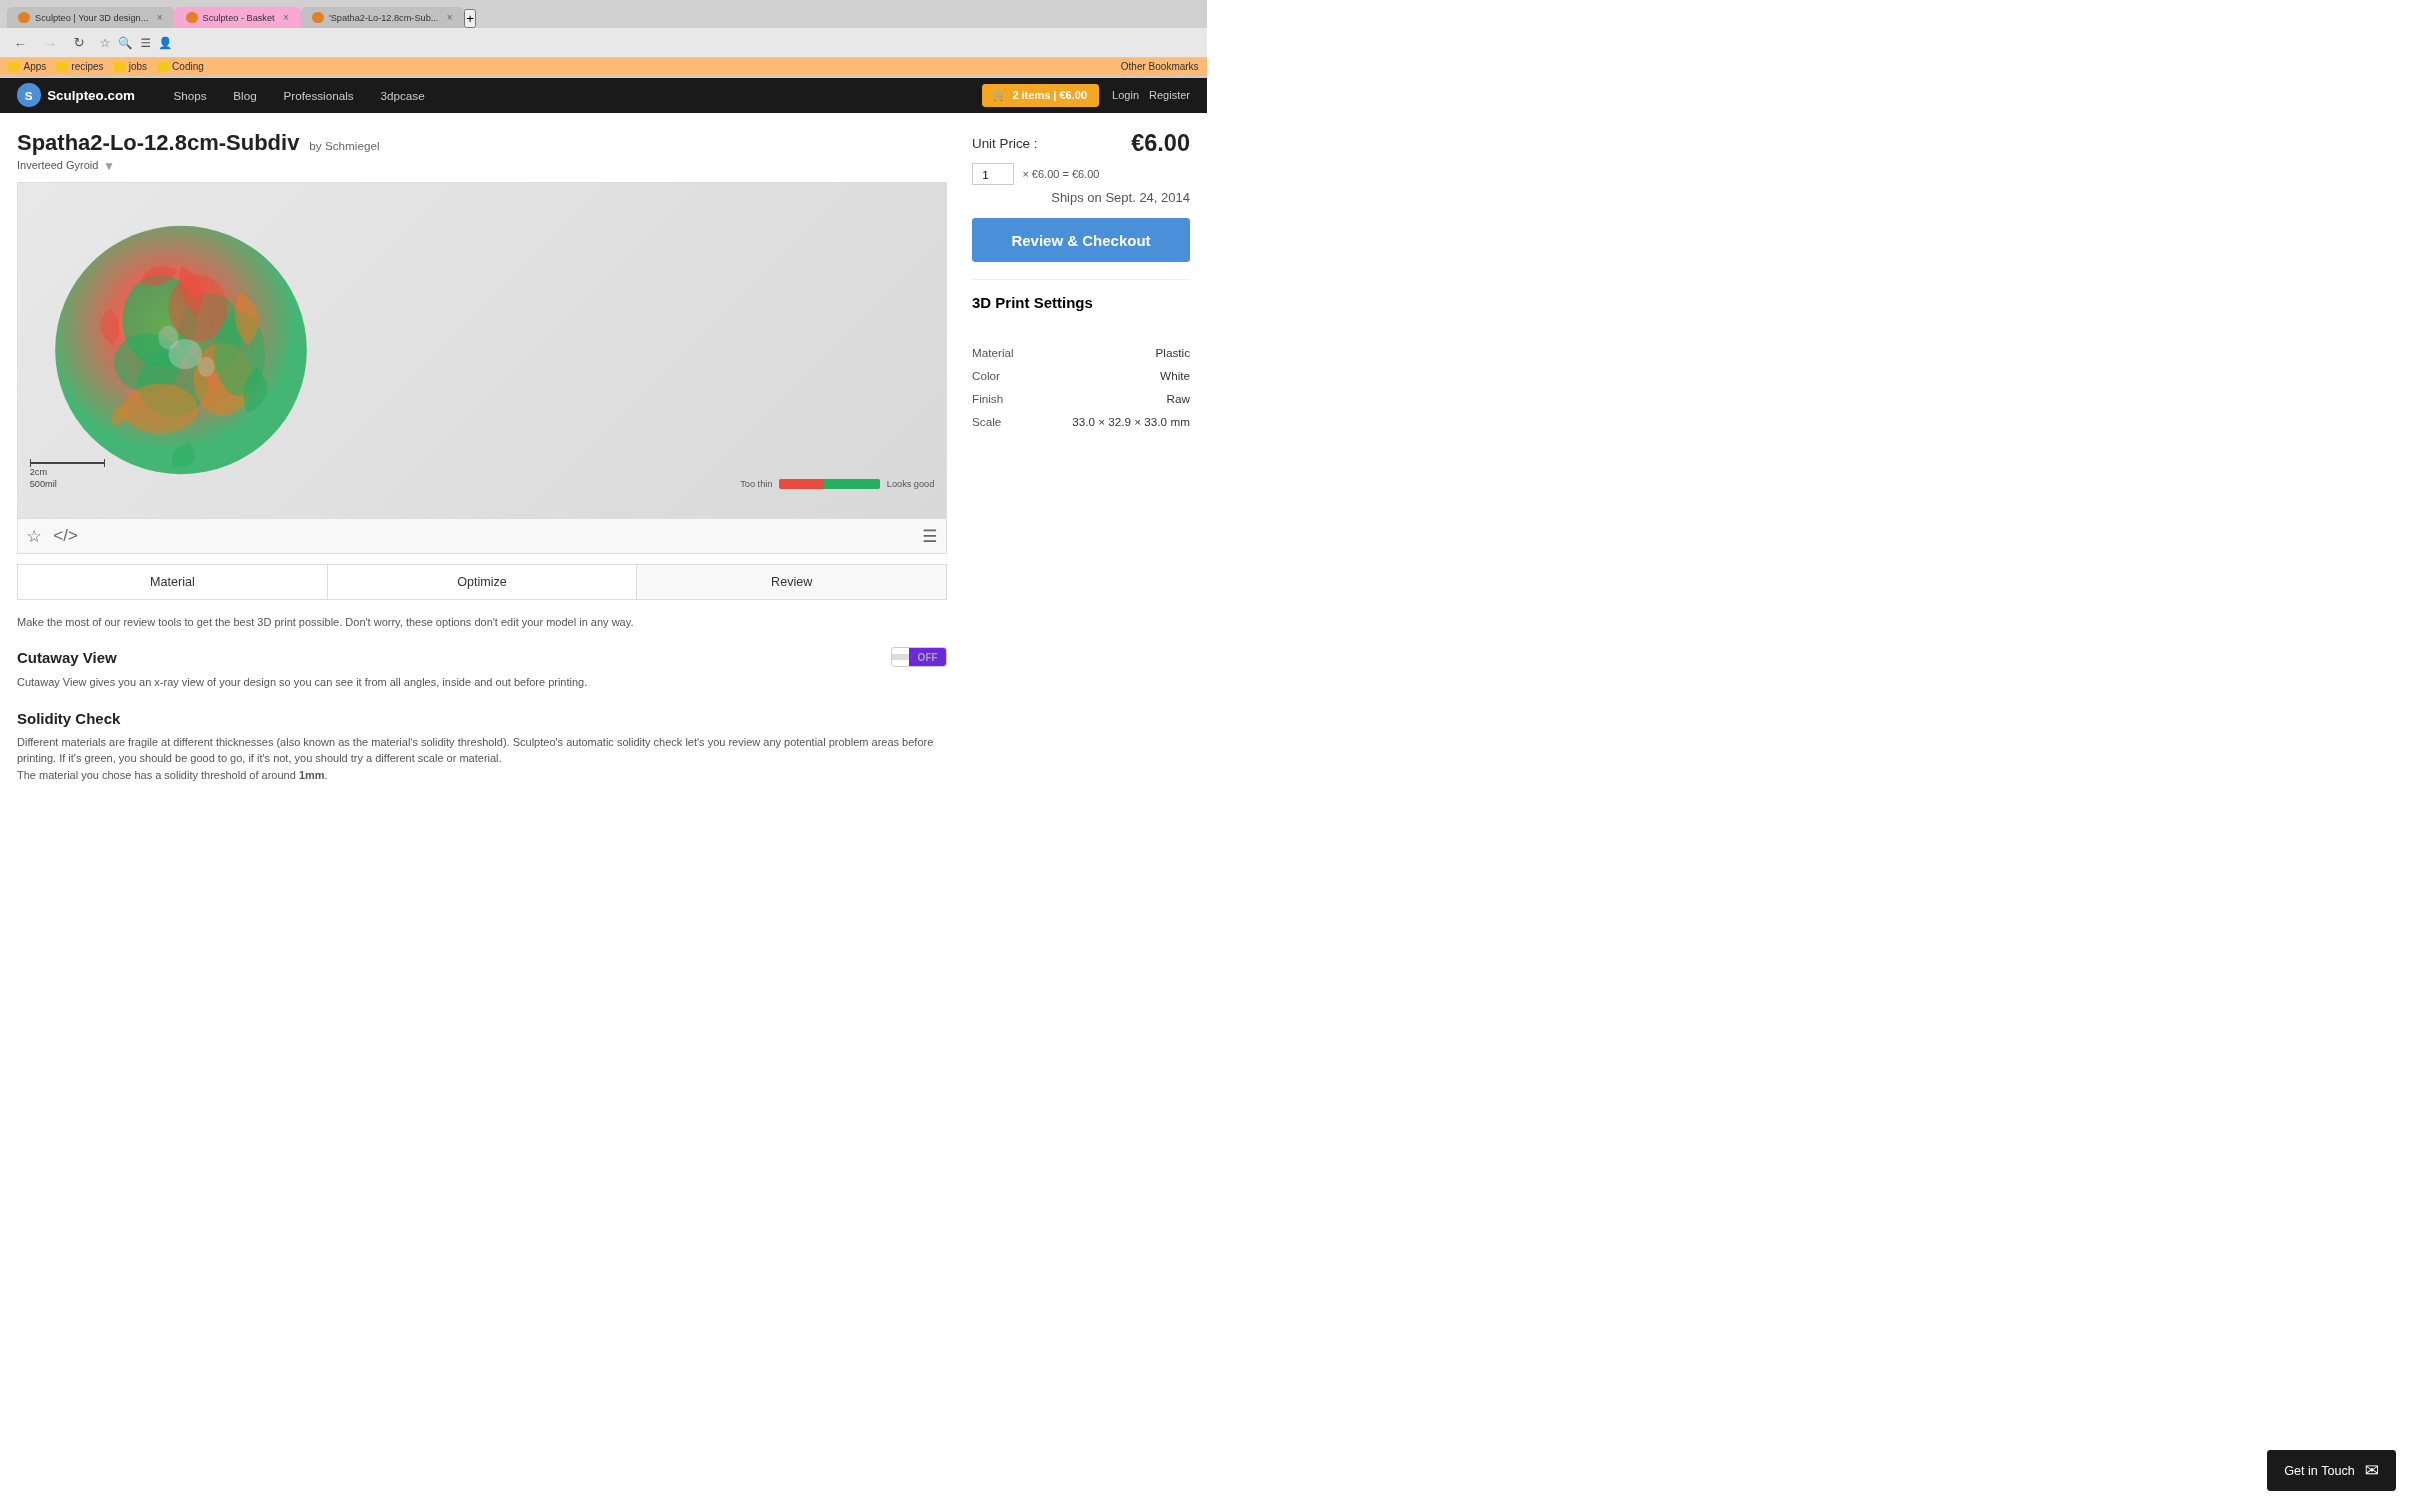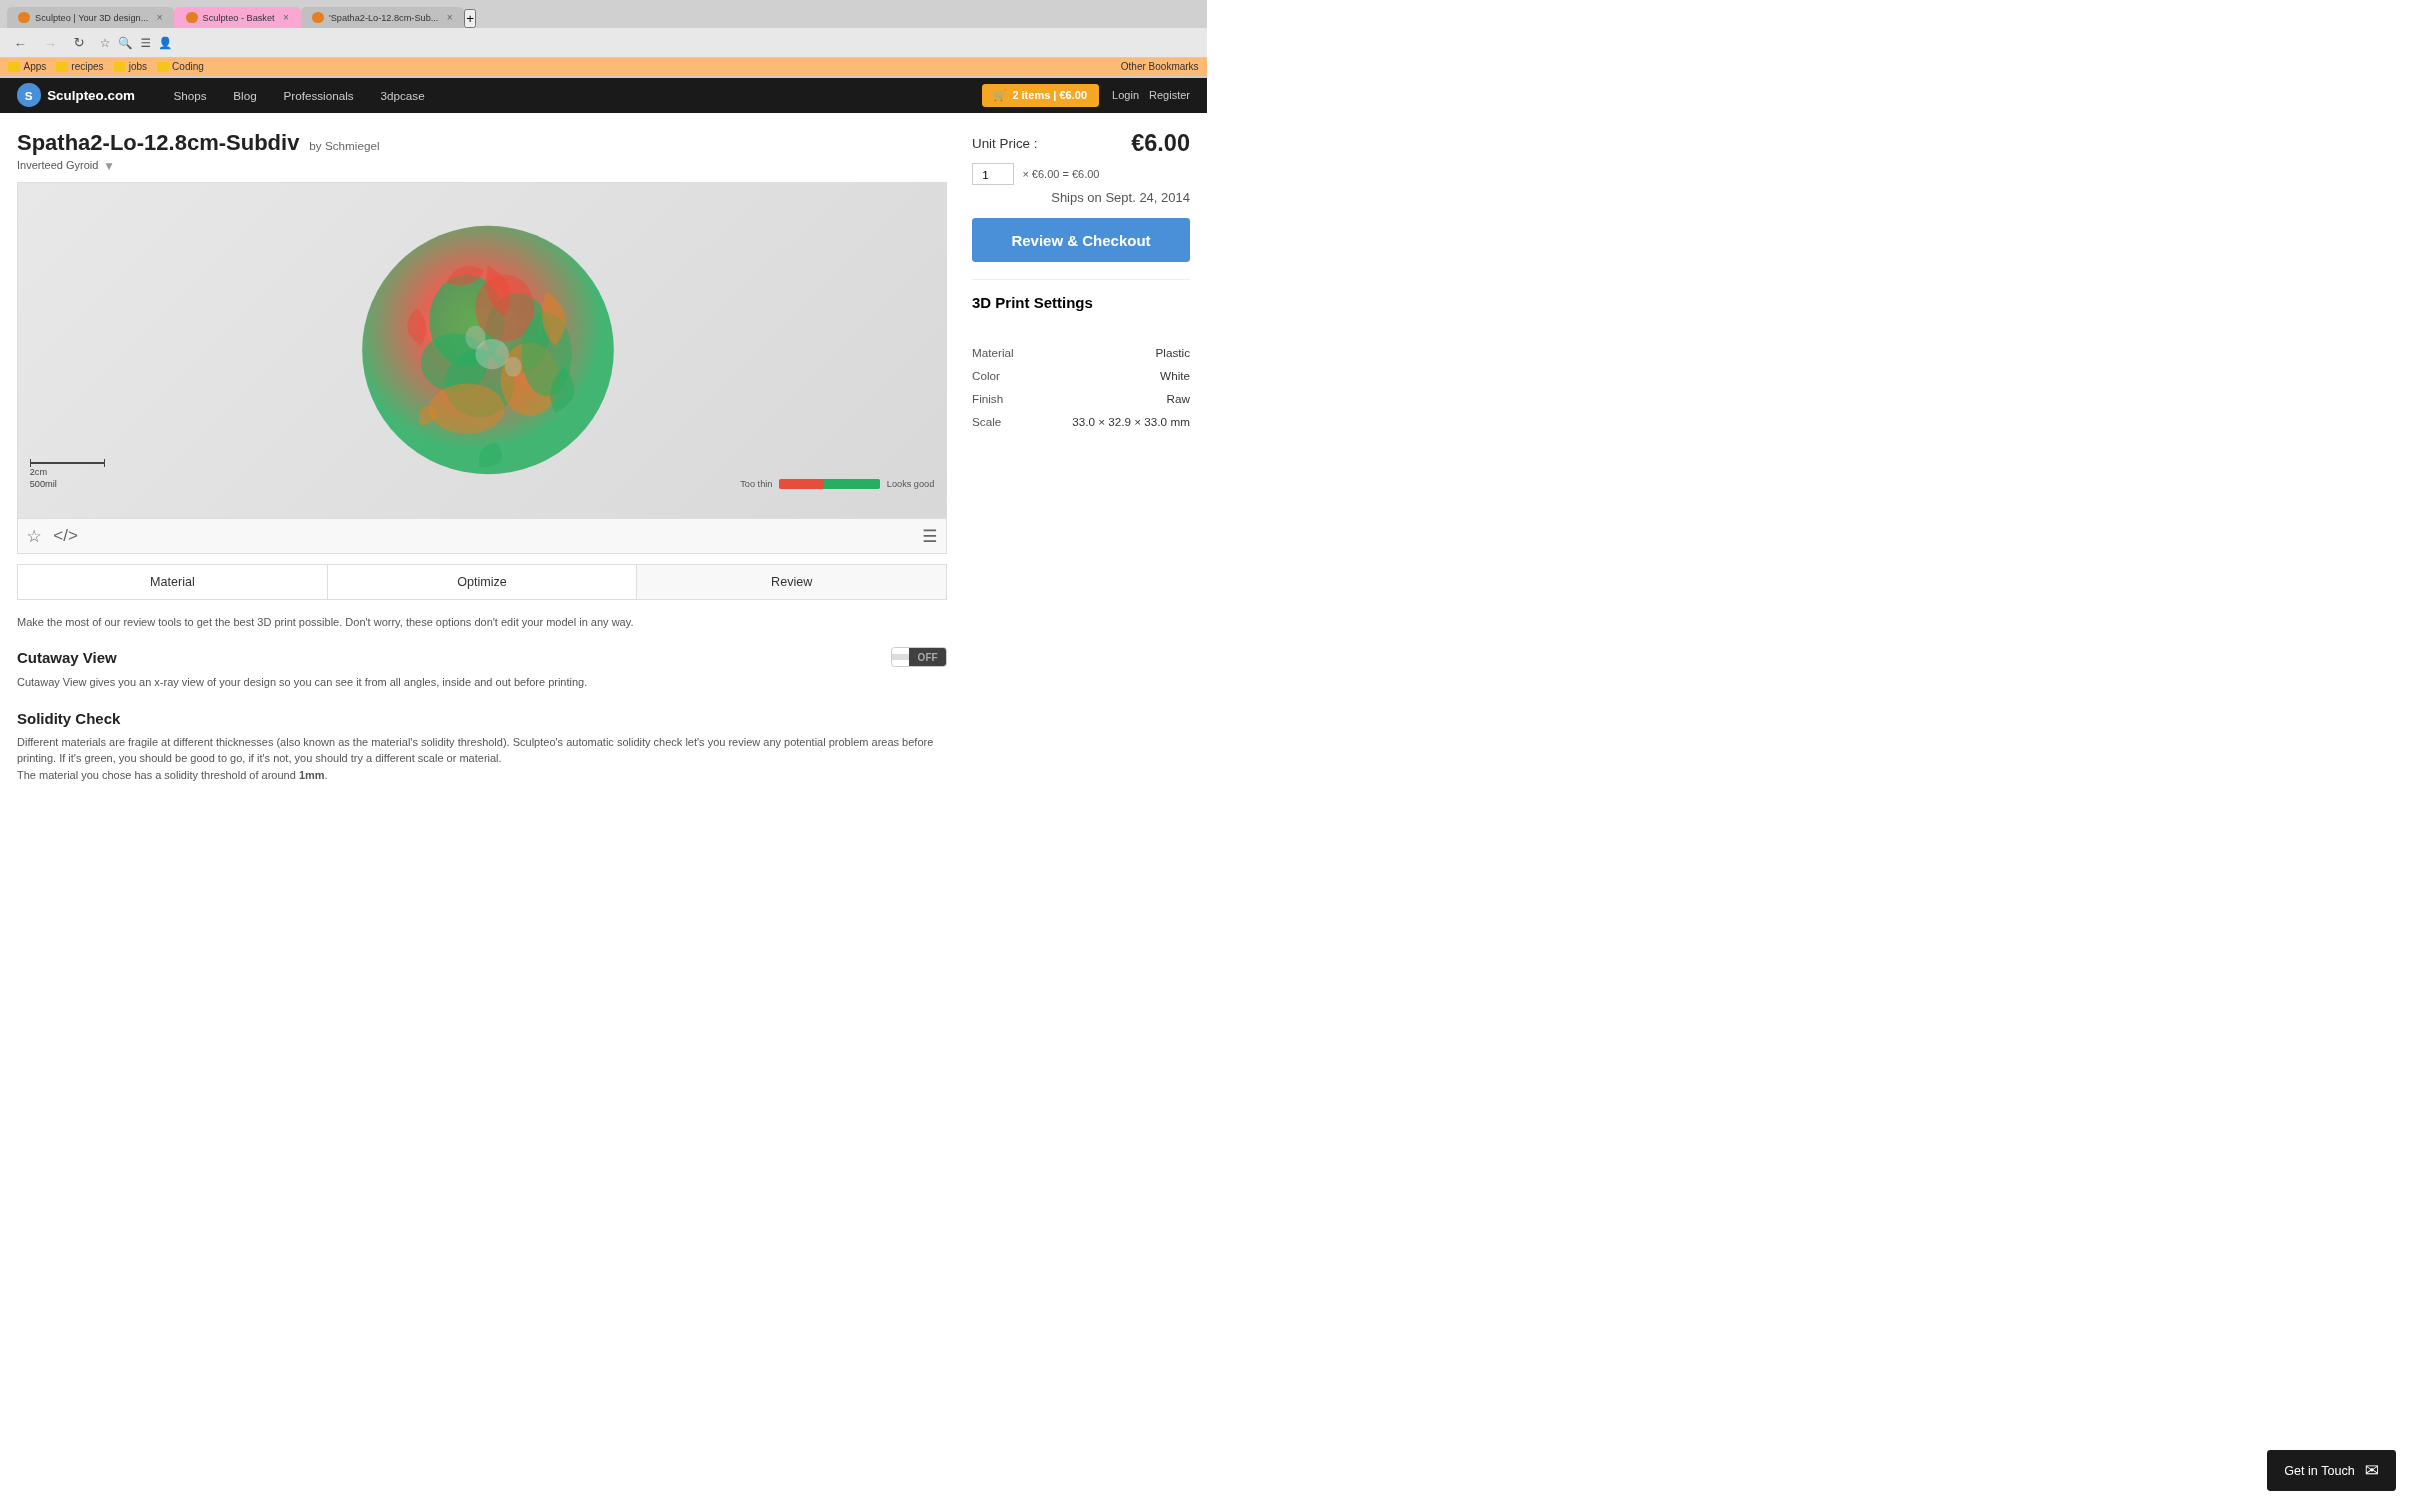--- a/index.html
+++ b/index.html
@@ -46,40 +46,40 @@
     
     .product-header { margin-bottom: 10px; }
     .product-title { font-size: 22px; font-weight: bold; color: #222; display: inline; }
     .product-author { font-size: 11.7px; color: #666; margin-left: 6.7px; }
     .product-subtitle { display: flex; align-items: center; gap: 5px; margin-top: 3.4px; }
     .product-subtitle-text { font-size: 11px; color: #555; }
     .dropdown-arrow { color: #999; cursor: pointer; }
 
     
     .viewer-container { position: relative; background: #f0f0f0; border: 0.8px solid #ddd; margin-bottom: 10px; }
-    .viewer-canvas { width: 100%; height: 335px; background: linear-gradient(135deg, #e8e8e8 0%, #d8d8d8 100%); display: flex; align-items: center; justify-content: center; overflow: hidden; position: relative; padding-left: 12px; }
+    .viewer-canvas { width: 100%; height: 335px; background: linear-gradient(135deg, #e8e8e8 0%, #d8d8d8 100%); display: flex; align-items: center; justify-content: flex-start; overflow: hidden; position: relative; padding-left: 12px; }
 
     
     .product-tabs { display: flex; border: 0.8px solid #ddd; margin-bottom: 13.4px; }
     .product-tab { flex: 1; padding: 10px; text-align: center; cursor: pointer; font-size: 12.6px; border-right: 0.8px solid #ddd; background: #fff; }
     .product-tab:last-child { border-right: none; }
     .product-tab.active { background: #f8f8f8; }
 
     
     .tab-content { padding: 0; }
     .tab-description { font-size: 11px; color: #555; margin-bottom: 17px; line-height: 1.5; }
 
     .feature-section { margin-bottom: 20px; }
     .feature-title { font-size: 15px; font-weight: bold; color: #222; margin-bottom: 6.7px; display: flex; align-items: center; justify-content: space-between; }
     .feature-description { font-size: 11px; color: #555; line-height: 1.5; }
 
     .toggle-container { display: flex; align-items: center; gap: 3.4px; }
     .toggle-btn { display: flex; align-items: center; border: 0.8px solid #ccc; border-radius: 3.4px; overflow: hidden; font-size: 10px; background: #fff; }
     .toggle-off { padding: 3.4px 8.4px; background: #ddd; color: #444; cursor: pointer; }
-    .toggle-on { padding: 3.4px 8.4px; background: #404040; color: #aaa; cursor: pointer; }
+    .toggle-on { padding: 3.4px 8.4px; background: #6d28d9; color: #aaa; cursor: pointer; }
 
     
     .unit-price-section { margin-bottom: 13.4px; }
     .unit-price-row { display: flex; justify-content: space-between; align-items: center; margin-bottom: 6.7px; }
     .unit-price-label { font-size: 13.4px; color: #333; }
     .unit-price-value { font-size: 23.5px; font-weight: bold; color: #222; }
 
     .quantity-row { display: flex; align-items: center; gap: 8.4px; margin-bottom: 5px; }
     .quantity-input { width: 42px; padding: 3.4px 6.7px; border: 0.8px solid #ccc; text-align: center; font-size: 11.7px; }
     .quantity-math { font-size: 11px; color: #555; }

